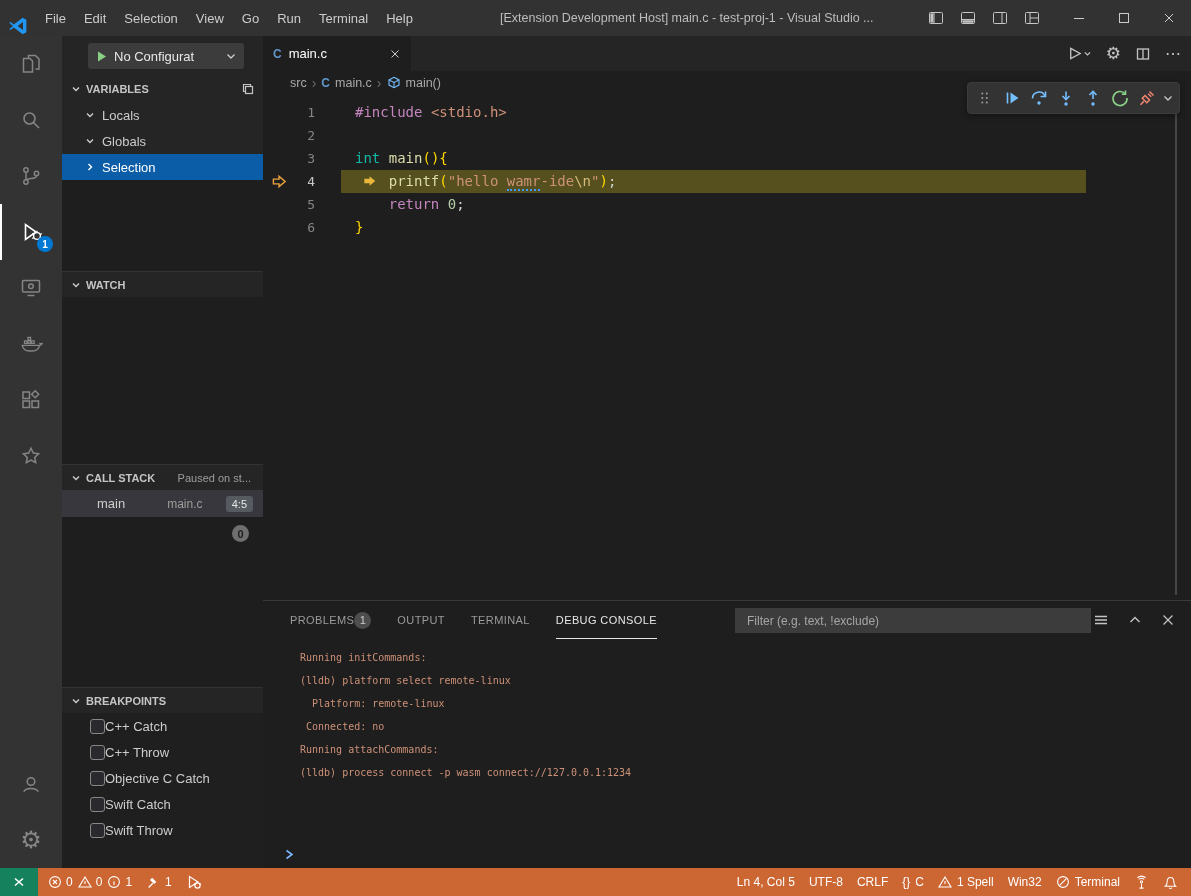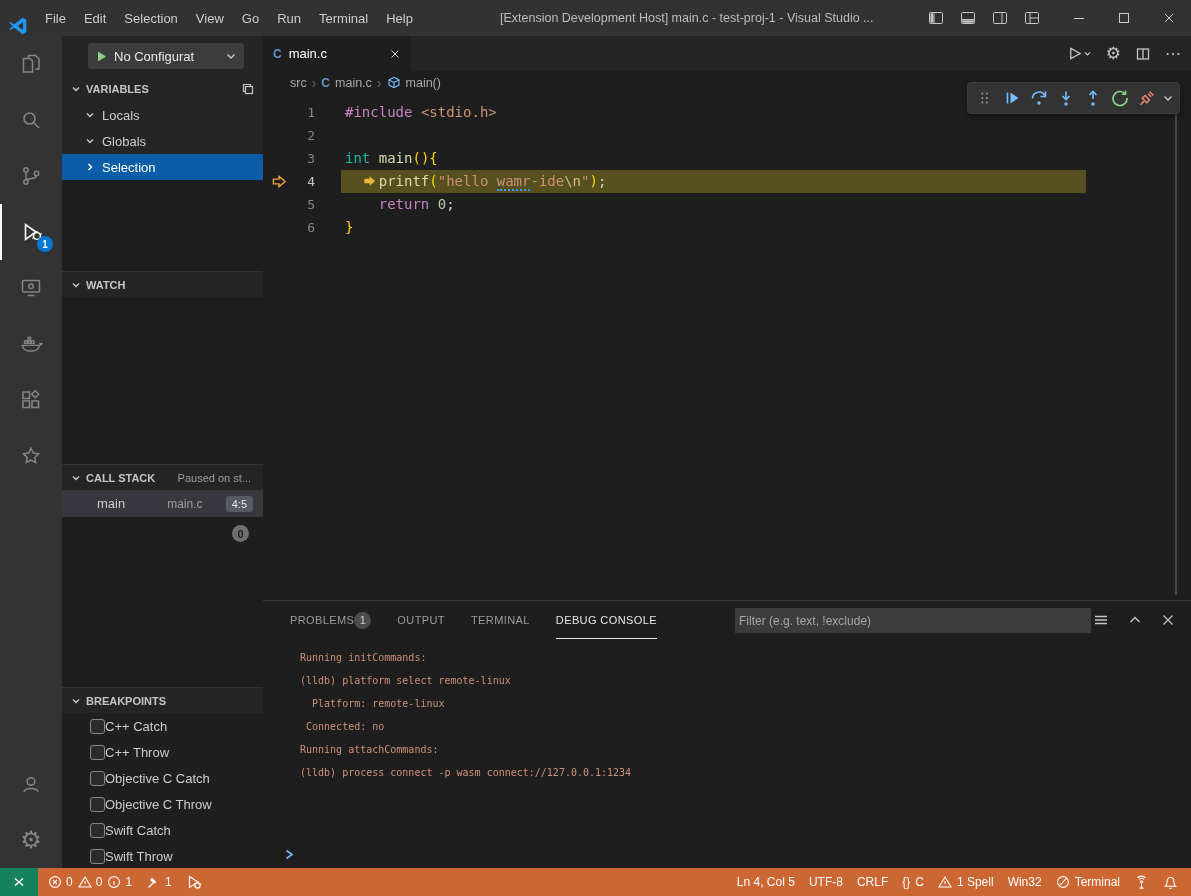--- a/index.html
+++ b/index.html
@@ -56,21 +56,21 @@
   .c-glyph{color:#6197cb;font-weight:bold;font-size:12px}
   .editor-actions{position:absolute;right:10px;top:0;height:35px;display:flex;align-items:center;gap:14px;color:#c5c5c5}
   .breadcrumbs{height:24px;display:flex;align-items:center;gap:5px;padding-left:27px;font-size:12.5px;color:#a9a9a9;flex:none;background:#1e1e1e}
   .crumb-sep{color:#6e6e6e;font-size:14px;line-height:1}
   .code-area{flex:1;position:relative;background:#1e1e1e;overflow:hidden;
              font-family:"DejaVu Sans Mono","Liberation Mono",monospace;font-size:14px;line-height:23px}
   .cur-line{position:absolute;left:78px;top:75px;width:745px;height:23px;background:#55501e}
   .gutter{position:absolute;left:0;top:6px;width:52px;text-align:right;color:#858585;font-size:13px}
   .gutter .ln{height:23px}
   .gutter .ln.cur{color:#c6c6c6}
-  .code-lines{position:absolute;left:82px;top:6px;right:20px}
+  .code-lines{position:absolute;left:92px;top:6px;right:20px}
   .code-line{height:23px;white-space:pre}
   .tk-kw{color:#c586c0}.tk-type{color:#14b8a6}.tk-fn{color:#dcdcaa}.tk-str{color:#ce9178}
   .tk-esc{color:#d7ba7d}.tk-num{color:#b5cea8}.tk-plain{color:#d4d4d4}.tk-br{color:#ffd700}
   .squiggle{border-bottom:2px dotted #3e9cff}
   .gutter-marker{position:absolute;left:9px;top:79px}
   .inline-marker{position:absolute;left:100px;top:79px}
   .v-scroll{position:absolute;right:14px;top:0;bottom:5px;width:2px;background:#46464d}
 
   
   .debug-toolbar{position:absolute;top:46px;right:11px;height:32px;background:#333334;border:1px solid #3c3c3c;border-radius:4px;
@@ -78,21 +78,21 @@
   .dt-btn{width:27px;height:27px;display:flex;align-items:center;justify-content:center}
 
   
   .panel{height:268px;flex:none;position:relative;background:#1e1e1e;border-top:1px solid #3a3a3a}
   .panel-head{height:38px;display:flex;align-items:center;padding-left:27px;position:relative}
   .panel-tab{font-size:11px;letter-spacing:.4px;color:#9b9b9b;margin-right:26px;display:flex;align-items:center;height:100%}
   .panel-tab.active{color:#e7e7e7;box-shadow:inset 0 -1px 0 #e7e7e7}
   .p-badge{min-width:17px;height:17px;border-radius:9px;background:#4d4d4d;color:#cccccc;font-size:11px;letter-spacing:0;
            display:flex;align-items:center;justify-content:center;padding:0 4px}
   .panel-filter{position:absolute;left:472px;top:7px;width:356px;height:25px;background:#3c3c3c;border:none;outline:none;
-                color:#cccccc;font-size:12px;padding:0 4px;font-family:"Liberation Sans",sans-serif}
+                color:#cccccc;font-size:12px;padding:0 12px;font-family:"Liberation Sans",sans-serif}
   .panel-filter::placeholder{color:#a6a6a6}
   .panel-actions{position:absolute;right:16px;top:0;height:38px;display:flex;align-items:center;gap:19px;color:#c5c5c5}
   .console{padding:7px 0 0 37px;font-family:"DejaVu Sans Mono","Liberation Mono",monospace;font-size:10px;line-height:23px;color:#ce9178}
   .console-line{white-space:pre}
   .console-input{position:absolute;left:20px;bottom:7px;display:flex;align-items:center}
 
   
   .statusbar{position:absolute;left:0;right:0;bottom:0;height:28px;background:#cc6633;color:#ffffff;display:flex;align-items:center;font-size:12px;z-index:60}
   .sb-remote{width:38px;height:100%;background:#16825d;display:flex;align-items:center;justify-content:center;flex:none}
   .sb-item{display:flex;align-items:center;gap:5px;padding:0 7px;height:100%;white-space:nowrap}
@@ -338,24 +338,20 @@
         <span class="checkbox"></span>
         <span>C++ Catch</span>
       </div>
     <div class="bp-row">
         <span class="checkbox"></span>
         <span>C++ Throw</span>
       </div>
     <div class="bp-row">
         <span class="checkbox"></span>
         <span>Objective C Catch</span>
-      </div>
-    <div class="bp-row">
-        <span class="checkbox"></span>
-        <span>Objective C Throw</span>
       </div>
     <div class="bp-row">
         <span class="checkbox"></span>
         <span>Swift Catch</span>
       </div>
     <div class="bp-row">
         <span class="checkbox"></span>
         <span>Swift Throw</span>
       </div>
   </div>

